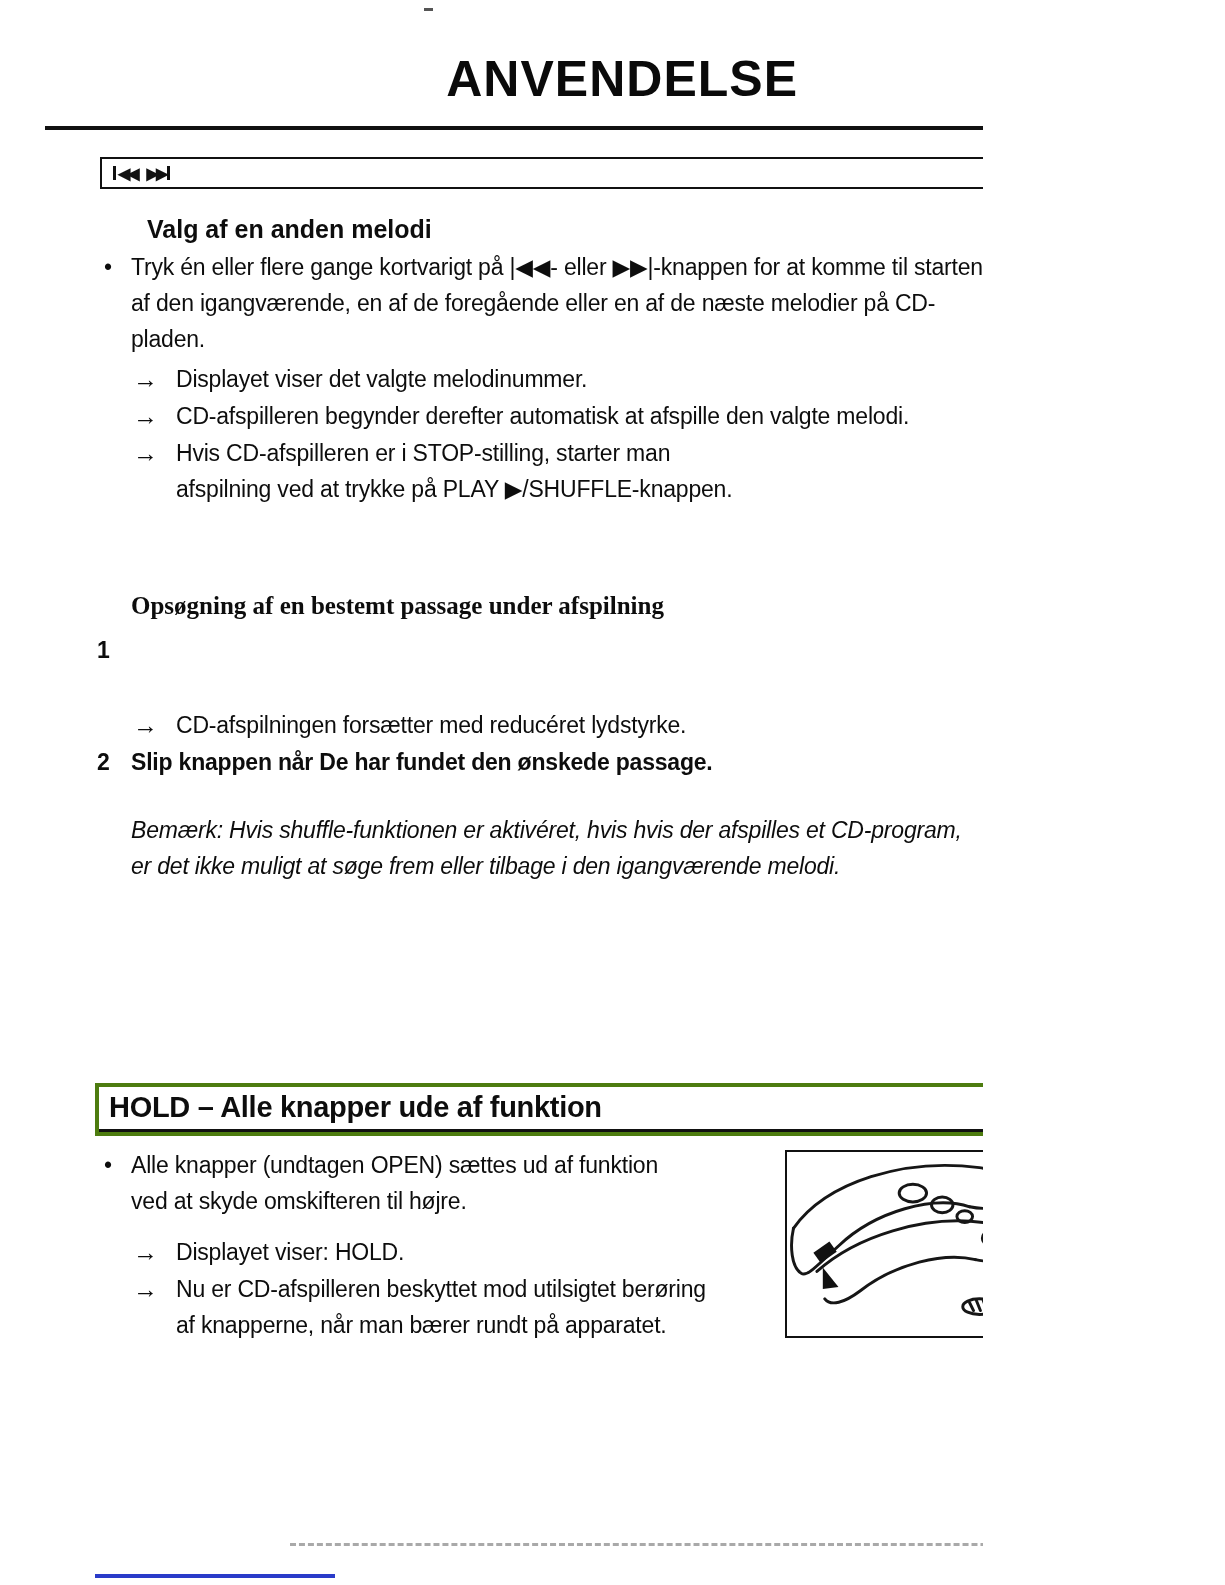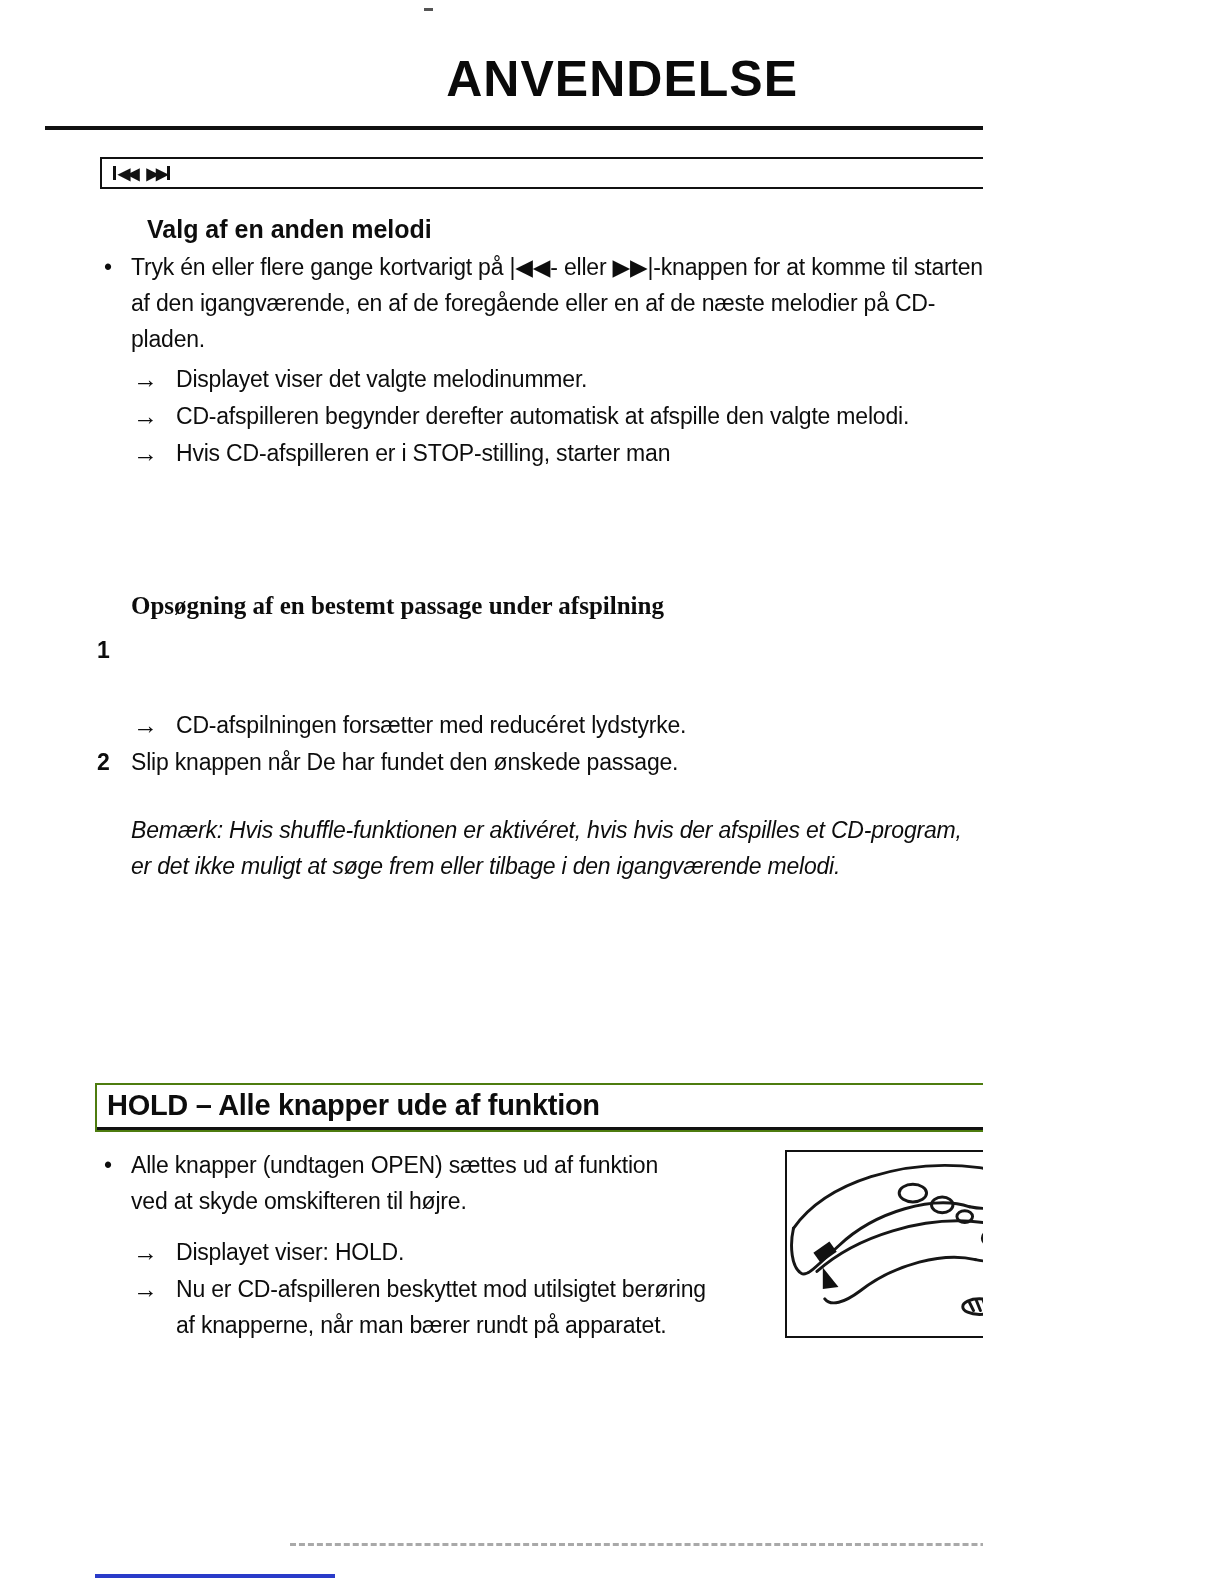--- a/index.html
+++ b/index.html
@@ -90,21 +90,21 @@
     writing-mode:vertical-rl;
     transform:rotate(180deg);
     font-size:28px; font-weight:bold;
     letter-spacing:1px;
   }
   
   .hold-box{
     position:absolute;
     left:95px; top:1083px;
     width:933px;
-    border:2px solid #4d7c0f;
+    border:4px solid #4d7c0f;
     background:#fff;
   }
   .hold-heading{
     margin:0;
     padding:4px 0 3px 10px;
     font-size:29px; font-weight:bold;
     letter-spacing:-0.3px;
   }
   .hold-box::after{
     content:""; display:block;
@@ -186,40 +186,41 @@
     <span class="arrow-glyph">→</span>
     <div>
       <div class="line">CD-afspilleren begynder derefter automatisk at afspille den valgte melodi.</div>
     </div>
   </div>
 
   <div class="arrow-row body pos-track-r3">
     <span class="arrow-glyph">→</span>
     <div>
       <div class="line">Hvis CD-afspilleren er i STOP-stilling, starter man</div>
+      <div class="line">afspilning ved at trykke på PLAY ▶/SHUFFLE-knappen.</div>
     </div>
   </div>
 
   <div class="lang-tab">
     <span class="lang-tab-text">Dansk</span>
   </div>
 
   <h2 class="h2 h2-ops">Opsøgning af en bestemt passage under afspilning</h2>
 
   <span class="num pos-step1-num">1</span>
 
   <div class="arrow-row body pos-search-r1">
     <span class="arrow-glyph">→</span>
     <div>
       <div class="line">CD-afspilningen forsætter med reducéret lydstyrke.</div>
     </div>
   </div>
 
   <span class="num pos-step2-num">2</span>
-  <div class="body pos-step2" style="position:absolute;">
+  <div class="body pos-step2" style="position:absolute;font-weight:bold;">
     <div class="line">Slip knappen når De har fundet den ønskede passage.</div>
   </div>
 
   <div class="note body">
     <div class="line">Bemærk: Hvis shuffle-funktionen er aktivéret, hvis hvis der afspilles et CD-program,</div>
     <div class="line">er det ikke muligt at søge frem eller tilbage i den igangværende melodi.</div>
   </div>
 
   <div class="hold-box">
     <h2 class="hold-heading">HOLD – Alle knapper ude af funktion</h2>

